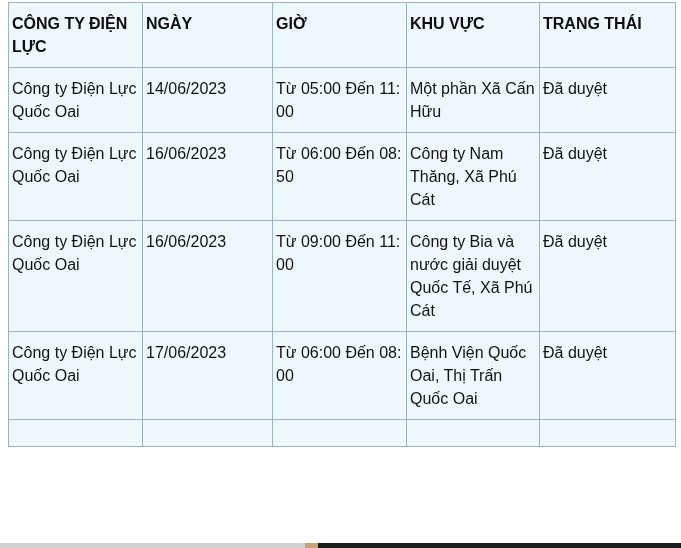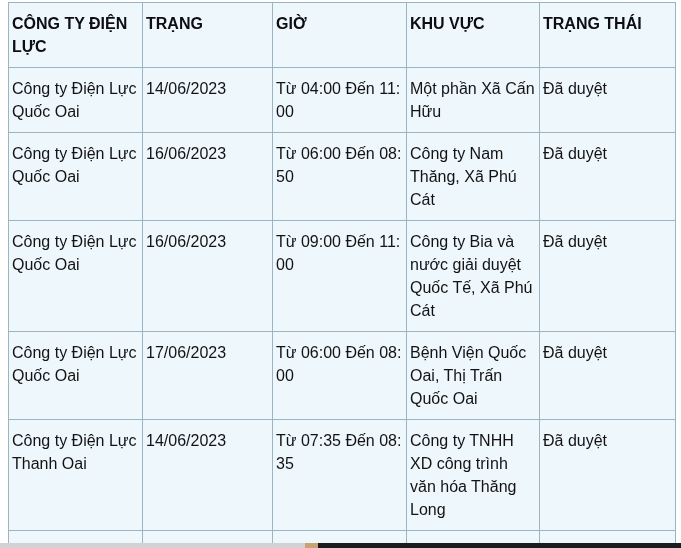--- a/index.html
+++ b/index.html
@@ -60,31 +60,31 @@
     <colgroup>
       <col class="w0">
         <col class="w1">
         <col class="w2">
         <col class="w3">
         <col class="w4">
     </colgroup>
     <thead>
       <tr>
           <th>CÔNG TY ĐIỆN LỰC</th>
-          <th>TRẠNG</th>
+          <th>NGÀY</th>
           <th>GIỜ</th>
           <th>KHU VỰC</th>
           <th>TRẠNG THÁI</th>
         </tr>
     </thead>
     <tbody>
         <tr>
           <td class="col-company">Công ty Điện Lực Quốc Oai</td>
           <td class="col-date">14/06/2023</td>
-          <td class="col-time">Từ 04:00 Đến 11:00</td>
+          <td class="col-time">Từ 05:00 Đến 11:00</td>
           <td class="col-area">Một phần Xã Cấn Hữu</td>
           <td class="col-status">Đã duyệt</td>
         </tr>
         <tr>
           <td class="col-company">Công ty Điện Lực Quốc Oai</td>
           <td class="col-date">16/06/2023</td>
           <td class="col-time">Từ 06:00 Đến 08:50</td>
           <td class="col-area">Công ty Nam Thăng, Xã Phú Cát</td>
           <td class="col-status">Đã duyệt</td>
         </tr>
@@ -95,27 +95,20 @@
           <td class="col-area">Công ty Bia và nước giải duyệt Quốc Tế, Xã Phú Cát</td>
           <td class="col-status">Đã duyệt</td>
         </tr>
         <tr>
           <td class="col-company">Công ty Điện Lực Quốc Oai</td>
           <td class="col-date">17/06/2023</td>
           <td class="col-time">Từ 06:00 Đến 08:00</td>
           <td class="col-area">Bệnh Viện Quốc Oai, Thị Trấn Quốc Oai</td>
           <td class="col-status">Đã duyệt</td>
         </tr>
-        <tr>
-          <td class="col-company">Công ty Điện Lực Thanh Oai</td>
-          <td class="col-date">14/06/2023</td>
-          <td class="col-time">Từ 07:35 Đến 08:35</td>
-          <td class="col-area">Công ty TNHH XD công trình văn hóa Thăng Long</td>
-          <td class="col-status">Đã duyệt</td>
-        </tr>
         <tr class="partial">
           <td></td>
           <td></td>
           <td></td>
           <td></td>
           <td></td>
         </tr>
       </tbody>
   </table>
 

